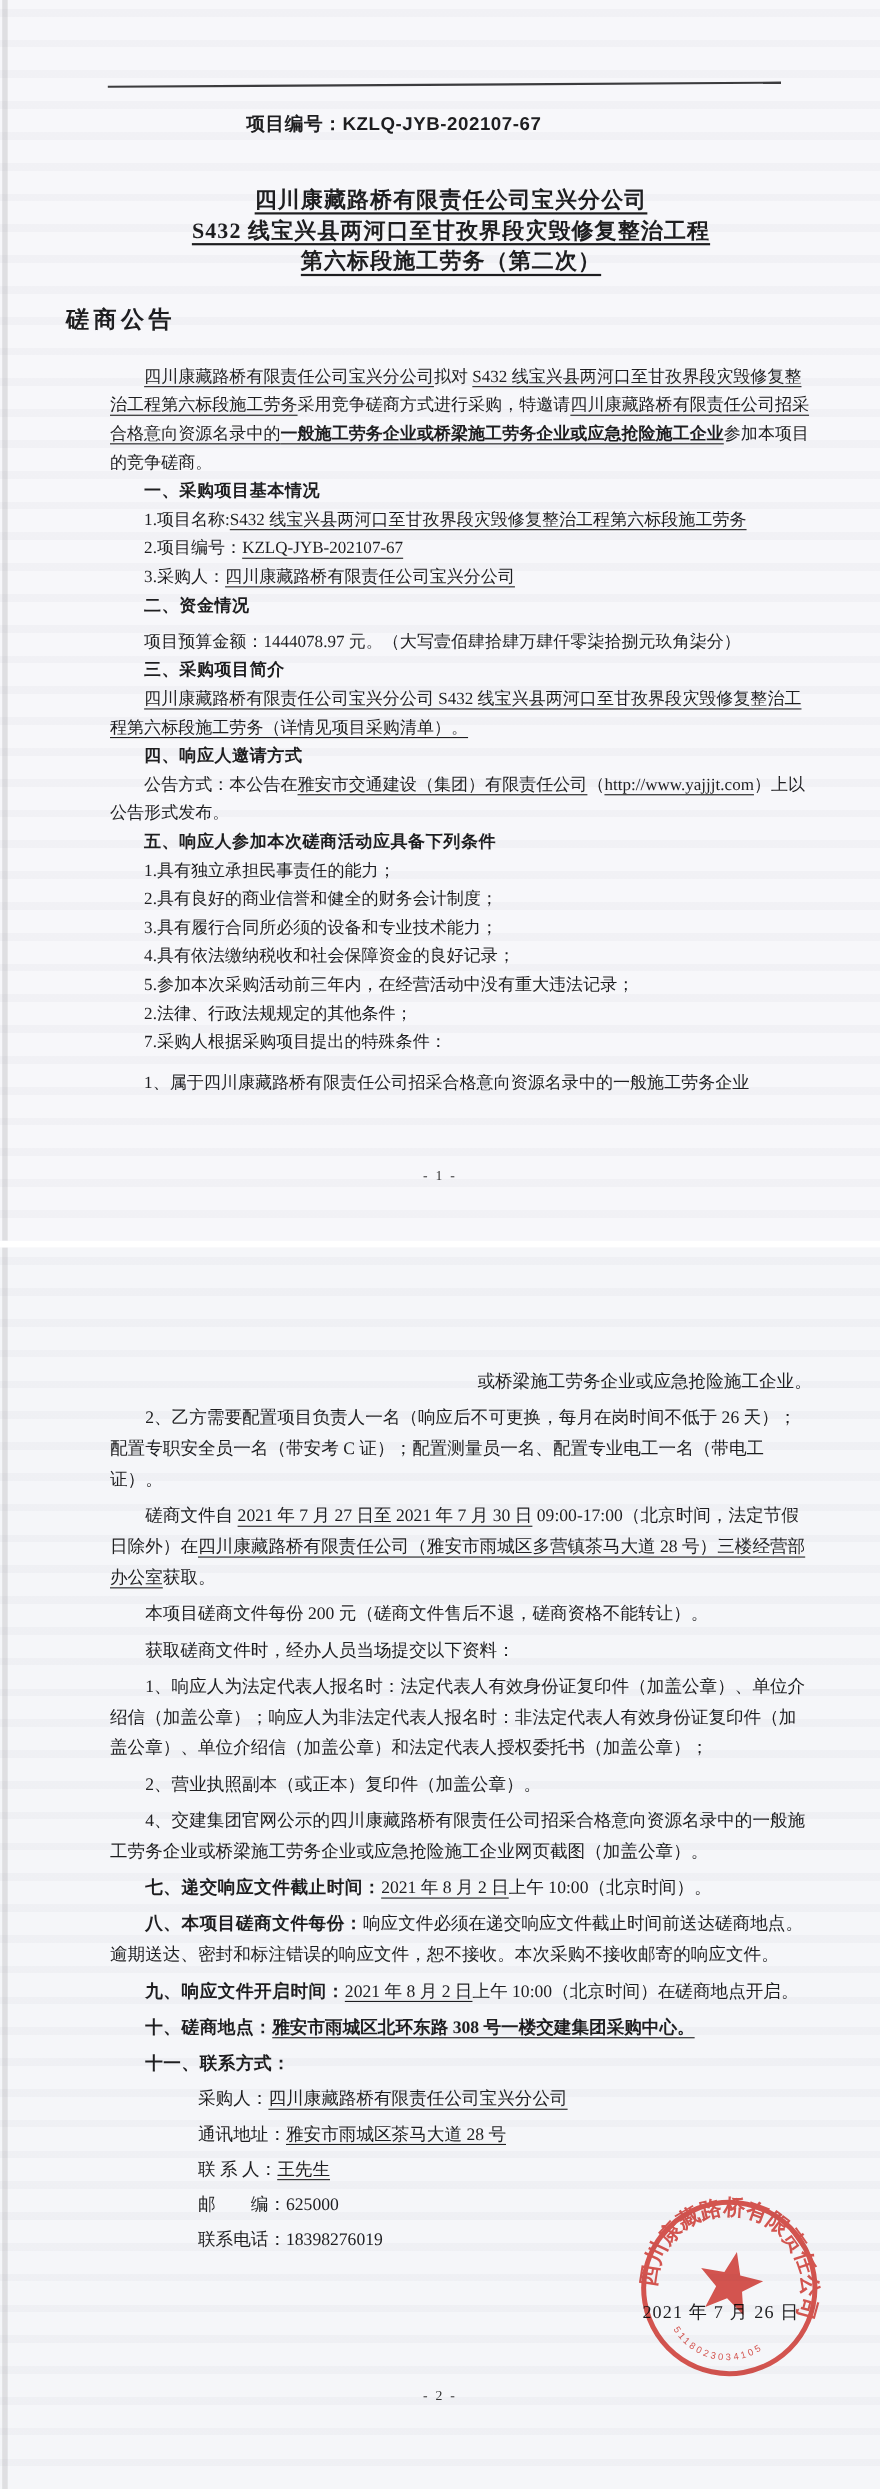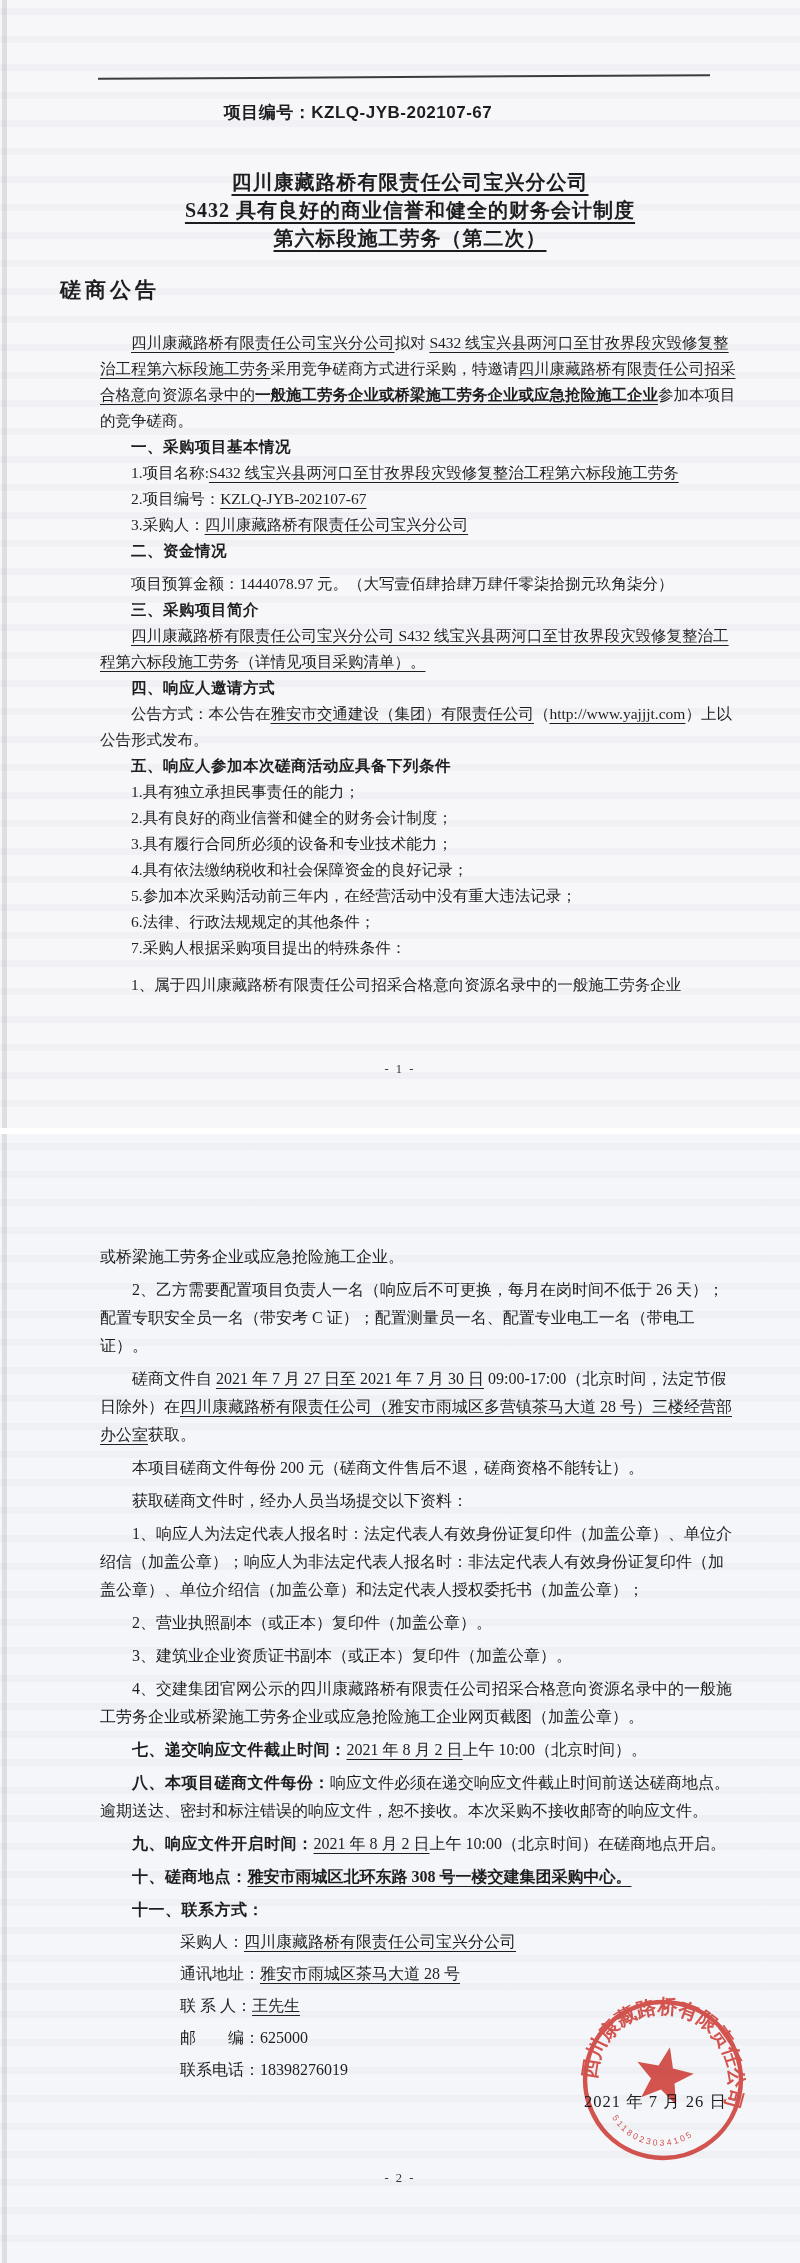--- a/index.html
+++ b/index.html
@@ -22,21 +22,21 @@
     font-family:"Liberation Sans","DejaVu Sans",sans-serif;font-weight:700;font-size:17px;letter-spacing:.5px;}
   .titles{position:absolute;top:168px;left:60px;width:700px;text-align:center;
     font-weight:700;font-size:20px;line-height:28px;letter-spacing:1px;}
   .titles .u{text-decoration:underline;text-underline-offset:5px;text-decoration-thickness:1.5px;}
   .doc-type{position:absolute;top:276px;left:60px;width:700px;text-align:left;
     font-weight:700;font-size:21px;letter-spacing:4px;}
   .body1{position:absolute;top:330px;left:100px;width:636px;font-size:15.5px;line-height:26px;}
   .body1 p{margin:0;text-indent:31px;}
   .body2{position:absolute;top:104px;left:100px;width:638px;font-size:16px;line-height:28px;}
   .body2 p{margin:5px 0 0 0;text-indent:32px;}
-  .body2 p.noindent{text-indent:0;}
+  .body2 p.noindent{text-indent:0;text-align:right;}
   .u{text-decoration:underline;text-underline-offset:3.5px;text-decoration-thickness:1px;}
   .bold{font-weight:700;}
   .hd{font-weight:700;font-family:"Liberation Sans","DejaVu Sans",sans-serif;letter-spacing:.5px;}
   .budget-line{margin-top:7px !important;}
   .special-line{margin-top:11px !important;}
   .page-footer{position:absolute;left:0;width:800px;text-align:center;font-size:12.5px;color:#333;letter-spacing:2px;}
   #footer1{top:1062px;}
   #footer2{top:1037px;}
   .contact-block{margin-left:80px;}
   .contact-block p{text-indent:0;margin:3px 0 0 0;line-height:29px;}
@@ -49,21 +49,21 @@
 
 <div class="page" id="page1">
   <div class="edge-strip"></div>
   <div class="bleed"></div>
   <div class="top-rule"></div>
 
   <div class="project-no">项目编号：KZLQ-JYB-202107-67</div>
 
   <div class="titles">
     <div><span class="u">四川康藏路桥有限责任公司宝兴分公司</span></div>
-    <div><span class="u">S432 具有良好的商业信誉和健全的财务会计制度</span></div>
+    <div><span class="u">S432 线宝兴县两河口至甘孜界段灾毁修复整治工程</span></div>
     <div><span class="u">第六标段施工劳务（第二次）</span></div>
   </div>
 
   <div class="doc-type">磋商公告</div>
 
   <div class="body1">
     <p><span class="u">四川康藏路桥有限责任公司宝兴分公司</span><span>拟对 </span><span class="u">S432 线宝兴县两河口至甘孜界段灾毁修复整治工程第六标段施工劳务</span><span>采用竞争磋商方式进行采购，特邀请</span><span class="u">四川康藏路桥有限责任公司招采合格意向资源名录中的</span><span class="u bold">一般施工劳务企业或桥梁施工劳务企业或应急抢险施工企业</span><span>参加本项目的竞争磋商。</span></p>
 
     <p class="hd">一、采购项目基本情况</p>
     <p><span>1.项目名称:</span><span class="u">S432 线宝兴县两河口至甘孜界段灾毁修复整治工程第六标段施工劳务</span></p>
@@ -78,42 +78,41 @@
 
     <p class="hd">四、响应人邀请方式</p>
     <p><span>公告方式：本公告在</span><span class="u">雅安市交通建设（集团）有限责任公司</span><span>（</span><span class="u">http://www.yajjjt.com</span><span>）</span><span>上以公告形式发布。</span></p>
 
     <p class="hd">五、响应人参加本次磋商活动应具备下列条件</p>
     <p>1.具有独立承担民事责任的能力；</p>
     <p>2.具有良好的商业信誉和健全的财务会计制度；</p>
     <p>3.具有履行合同所必须的设备和专业技术能力；</p>
     <p>4.具有依法缴纳税收和社会保障资金的良好记录；</p>
     <p>5.参加本次采购活动前三年内，在经营活动中没有重大违法记录；</p>
-    <p>6.法律、行政法规规定的其他条件；</p>
+    <p>2.法律、行政法规规定的其他条件；</p>
     <p>7.采购人根据采购项目提出的特殊条件：</p>
     <p class="special-line">1、属于四川康藏路桥有限责任公司招采合格意向资源名录中的一般施工劳务企业</p>
   </div>
 
   <div class="page-footer" id="footer1">- 1 -</div>
 </div>
 
 <div class="page" id="page2">
   <div class="edge-strip"></div>
   <div class="bleed"></div>
 
   <div class="body2">
     <p class="noindent">或桥梁施工劳务企业或应急抢险施工企业。</p>
     <p>2、乙方需要配置项目负责人一名（响应后不可更换，每月在岗时间不低于 26 天）；配置专职安全员一名（带安考 C 证）；配置测量员一名、配置专业电工一名（带电工证）。</p>
 
     <p><span>磋商文件自 </span><span class="u">2021 年 7 月 27 日至 2021 年 7 月 30 日</span><span> 09:00-17:00（北京时间，法定节假日除外）在</span><span class="u">四川康藏路桥有限责任公司（雅安市雨城区多营镇茶马大道 28 号）三楼经营部办公室</span><span>获取。</span></p>
     <p>本项目磋商文件每份 200 元（磋商文件售后不退，磋商资格不能转让）。</p>
     <p>获取磋商文件时，经办人员当场提交以下资料：</p>
     <p>1、响应人为法定代表人报名时：法定代表人有效身份证复印件（加盖公章）、单位介绍信（加盖公章）；响应人为非法定代表人报名时：非法定代表人有效身份证复印件（加盖公章）、单位介绍信（加盖公章）和法定代表人授权委托书（加盖公章）；</p>
     <p>2、营业执照副本（或正本）复印件（加盖公章）。</p>
-    <p>3、建筑业企业资质证书副本（或正本）复印件（加盖公章）。</p>
     <p>4、交建集团官网公示的四川康藏路桥有限责任公司招采合格意向资源名录中的一般施工劳务企业或桥梁施工劳务企业或应急抢险施工企业网页截图（加盖公章）。</p>
 
     <p><span class="hd">七、递交响应文件截止时间：</span><span class="u">2021 年 8 月 2 日</span><span>上午 10:00（北京时间）。</span></p>
     <p><span class="hd">八、本项目磋商文件每份：</span><span>响应文件必须在递交响应文件截止时间前送达磋商地点。逾期送达、密封和标注错误的响应文件，恕不接收。本次采购不接收邮寄的响应文件。</span></p>
     <p><span class="hd">九、响应文件开启时间：</span><span class="u">2021 年 8 月 2 日</span><span>上午 10:00（北京时间）在磋商地点开启。</span></p>
     <p><span class="hd">十、磋商地点：</span><span class="u bold">雅安市雨城区北环东路 308 号一楼交建集团采购中心。</span></p>
 
     <p class="hd">十一、联系方式：</p>
     <div class="contact-block">
       <p><span>采购人：</span><span class="u">四川康藏路桥有限责任公司宝兴分公司</span></p>

